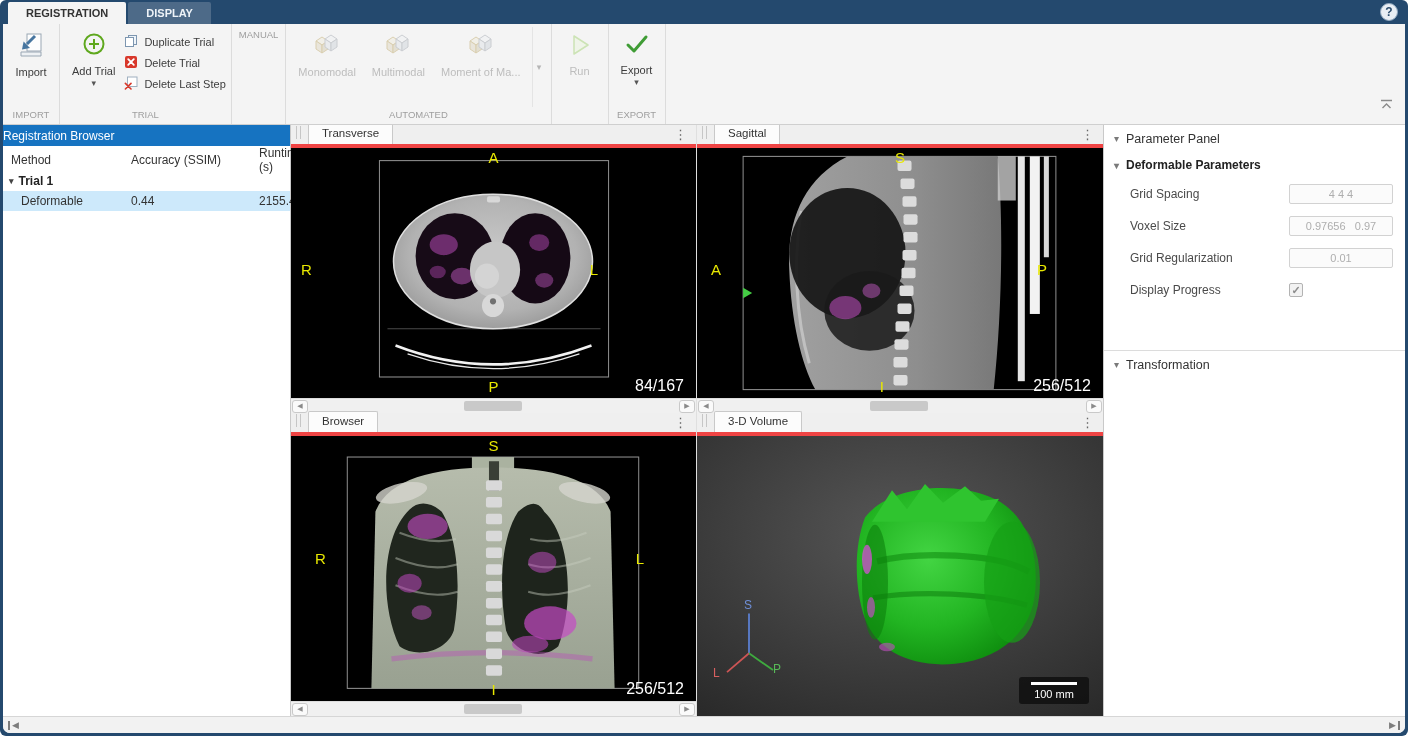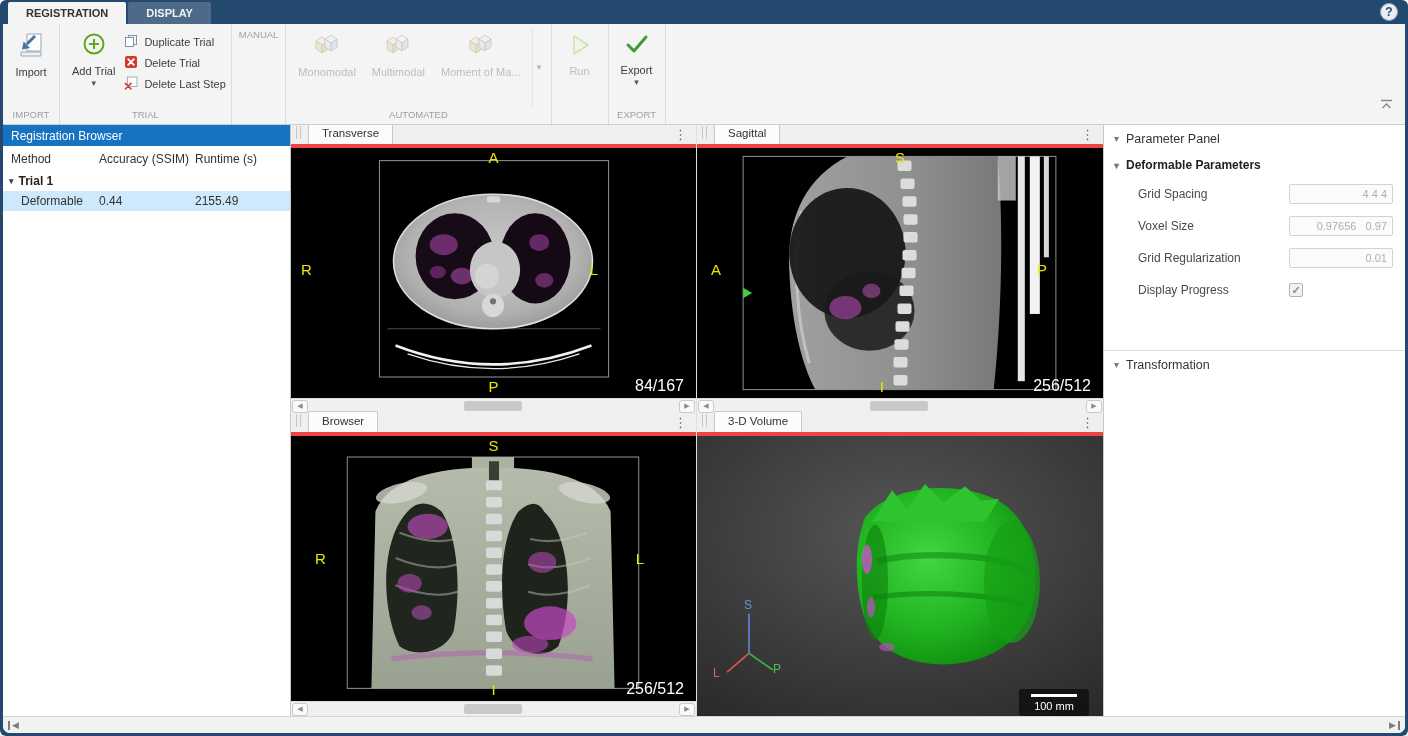--- a/index.html
+++ b/index.html
@@ -30,22 +30,22 @@
   .items-col { display:flex; flex-direction:column; padding-top:7px; gap:5px; }
   .ts-item { display:flex; align-items:center; gap:6px; font-size:11px; color:#3c3c3c; white-space:nowrap; }
   .auto-arrow { width:14px; align-self:stretch; display:flex; align-items:center; justify-content:center; color:#b5b5b5; font-size:9px; border-left:1px solid #e4e4e4; margin-left:2px; }
   .ts-collapse { position:absolute; right:12px; bottom:10px; }
 
   
   .main { flex:1; display:flex; min-height:0; }
 
   
   .left-panel { width:288px; flex:none; border-right:1px solid #c9c9c9; display:flex; flex-direction:column; background:#fff; }
-  .lp-header { height:21px; flex:none; background:#1673c1; color:#fff; font-size:12px; display:flex; align-items:center; padding-left:8px; }
-  .lp-cols, .lp-datarow { display:grid; grid-template-columns:88px 96px 1fr; padding-left:8px; align-items:center; }
+  .lp-header { height:21px; flex:none; background:#1673c1; color:#fff; font-size:12px; display:flex; align-items:center; }
+  .lp-cols, .lp-datarow { display:grid; grid-template-columns:88px 96px 1fr; padding-left:8px; align-items:center;gap:32px; }
   .lp-cols { height:25px; font-size:12px; color:#333; }
   .lp-trialrow { height:20px; display:flex; align-items:center; gap:5px; padding-left:6px; font-size:12px; font-weight:bold; color:#222; }
   .tri { font-size:9px; color:#444; }
   .lp-datarow { height:20px; background:#cde9fb; font-size:12px; color:#333; }
   .lp-datarow .method { padding-left:10px; }
 
   
   .center { flex:none; width:813px; display:flex; background:#dfdfdf; border-right:1px solid #c9c9c9; }
   .vcol { display:flex; flex-direction:column; background:#fff; }
   .vcol.first { width:405px; flex:none; margin-right:1px; }
@@ -64,33 +64,33 @@
   .sb-track { flex:1; position:relative; height:100%; }
   .sb-thumb { position:absolute; left:42%; width:58px; top:2px; bottom:2px; background:#c9c9c9; border-radius:2px; }
 
   .ol { position:absolute; color:#e8e800; font-size:15px; }
   .ol.top { left:50%; top:1px; transform:translateX(-50%); }
   .ol.bottom { left:50%; bottom:3px; transform:translateX(-50%); }
   .slice { position:absolute; right:12px; bottom:3px; color:#fff; font-size:16px; }
 
   
   .ax-label { position:absolute; font-size:12px; }
-  .scalebar { position:absolute; right:14px; bottom:0; background:rgba(15,15,15,.85); border-radius:3px; padding:5px 12px 4px; display:flex; flex-direction:column; align-items:center; gap:3px; }
+  .scalebar { position:absolute; right:14px; bottom:12px; background:rgba(15,15,15,.85); border-radius:3px; padding:5px 12px 4px; display:flex; flex-direction:column; align-items:center; gap:3px; }
   .sb-line { width:46px; height:3px; background:#fff; }
   .sb-text { color:#fff; font-size:11px; }
 
   
   .right-panel { flex:1; background:#fff; display:flex; flex-direction:column; }
   .rp-header { height:27px; flex:none; display:flex; align-items:center; gap:7px; padding-left:10px; font-size:12.5px; color:#333; }
   .rp-arrow { color:#7a7a7a; font-size:10px; }
   .rp-group { display:flex; align-items:center; gap:7px; padding:6px 0 6px 10px; font-size:12px; font-weight:bold; color:#222; }
-  .param-row { height:32px; flex:none; display:flex; align-items:center; justify-content:space-between; padding:0 12px 0 34px; }
+  .param-row { height:32px; flex:none; display:flex; align-items:center; justify-content:space-between; padding:0 12px 0 26px; }
   .param-label { font-size:12px; color:#4a4a4a; }
   .param-ctl { width:104px; flex:none; display:flex; }
-  .param-input { width:100%; height:20px; border:1px solid #d2d2d2; background:#fbfbfb; color:#aeaeae; font-size:11px; text-align:right; padding:0 5px; border-radius:2px; font-family:inherit; }
+  .param-input { width:100%; height:20px; border:1px solid #d2d2d2; background:#fbfbfb; color:#aeaeae; font-size:11px; text-align:center; padding:0 5px; border-radius:2px; font-family:inherit; }
   .checkbox { width:14px; height:14px; border:1px solid #b3b3b3; background:#f2f2f2; border-radius:2px; display:flex; align-items:center; justify-content:center; color:#8d8d8d; font-size:11px; font-weight:bold; }
   .transform-divider { border-top:1px solid #dcdcdc; margin-top:44px; }
 
   
   .hscroll { height:17px; flex:none; background:#f2f2f2; border-top:1px solid #d6d6d6; display:flex; align-items:center; justify-content:space-between; padding:0 5px; }
   .skip { display:flex; align-items:center; gap:2px; color:#7d7d7d; }
   .skip .bar { width:2px; height:9px; background:#7d7d7d; }
   .skip .t { font-size:9px; line-height:1; }
 </style>
 </head>

